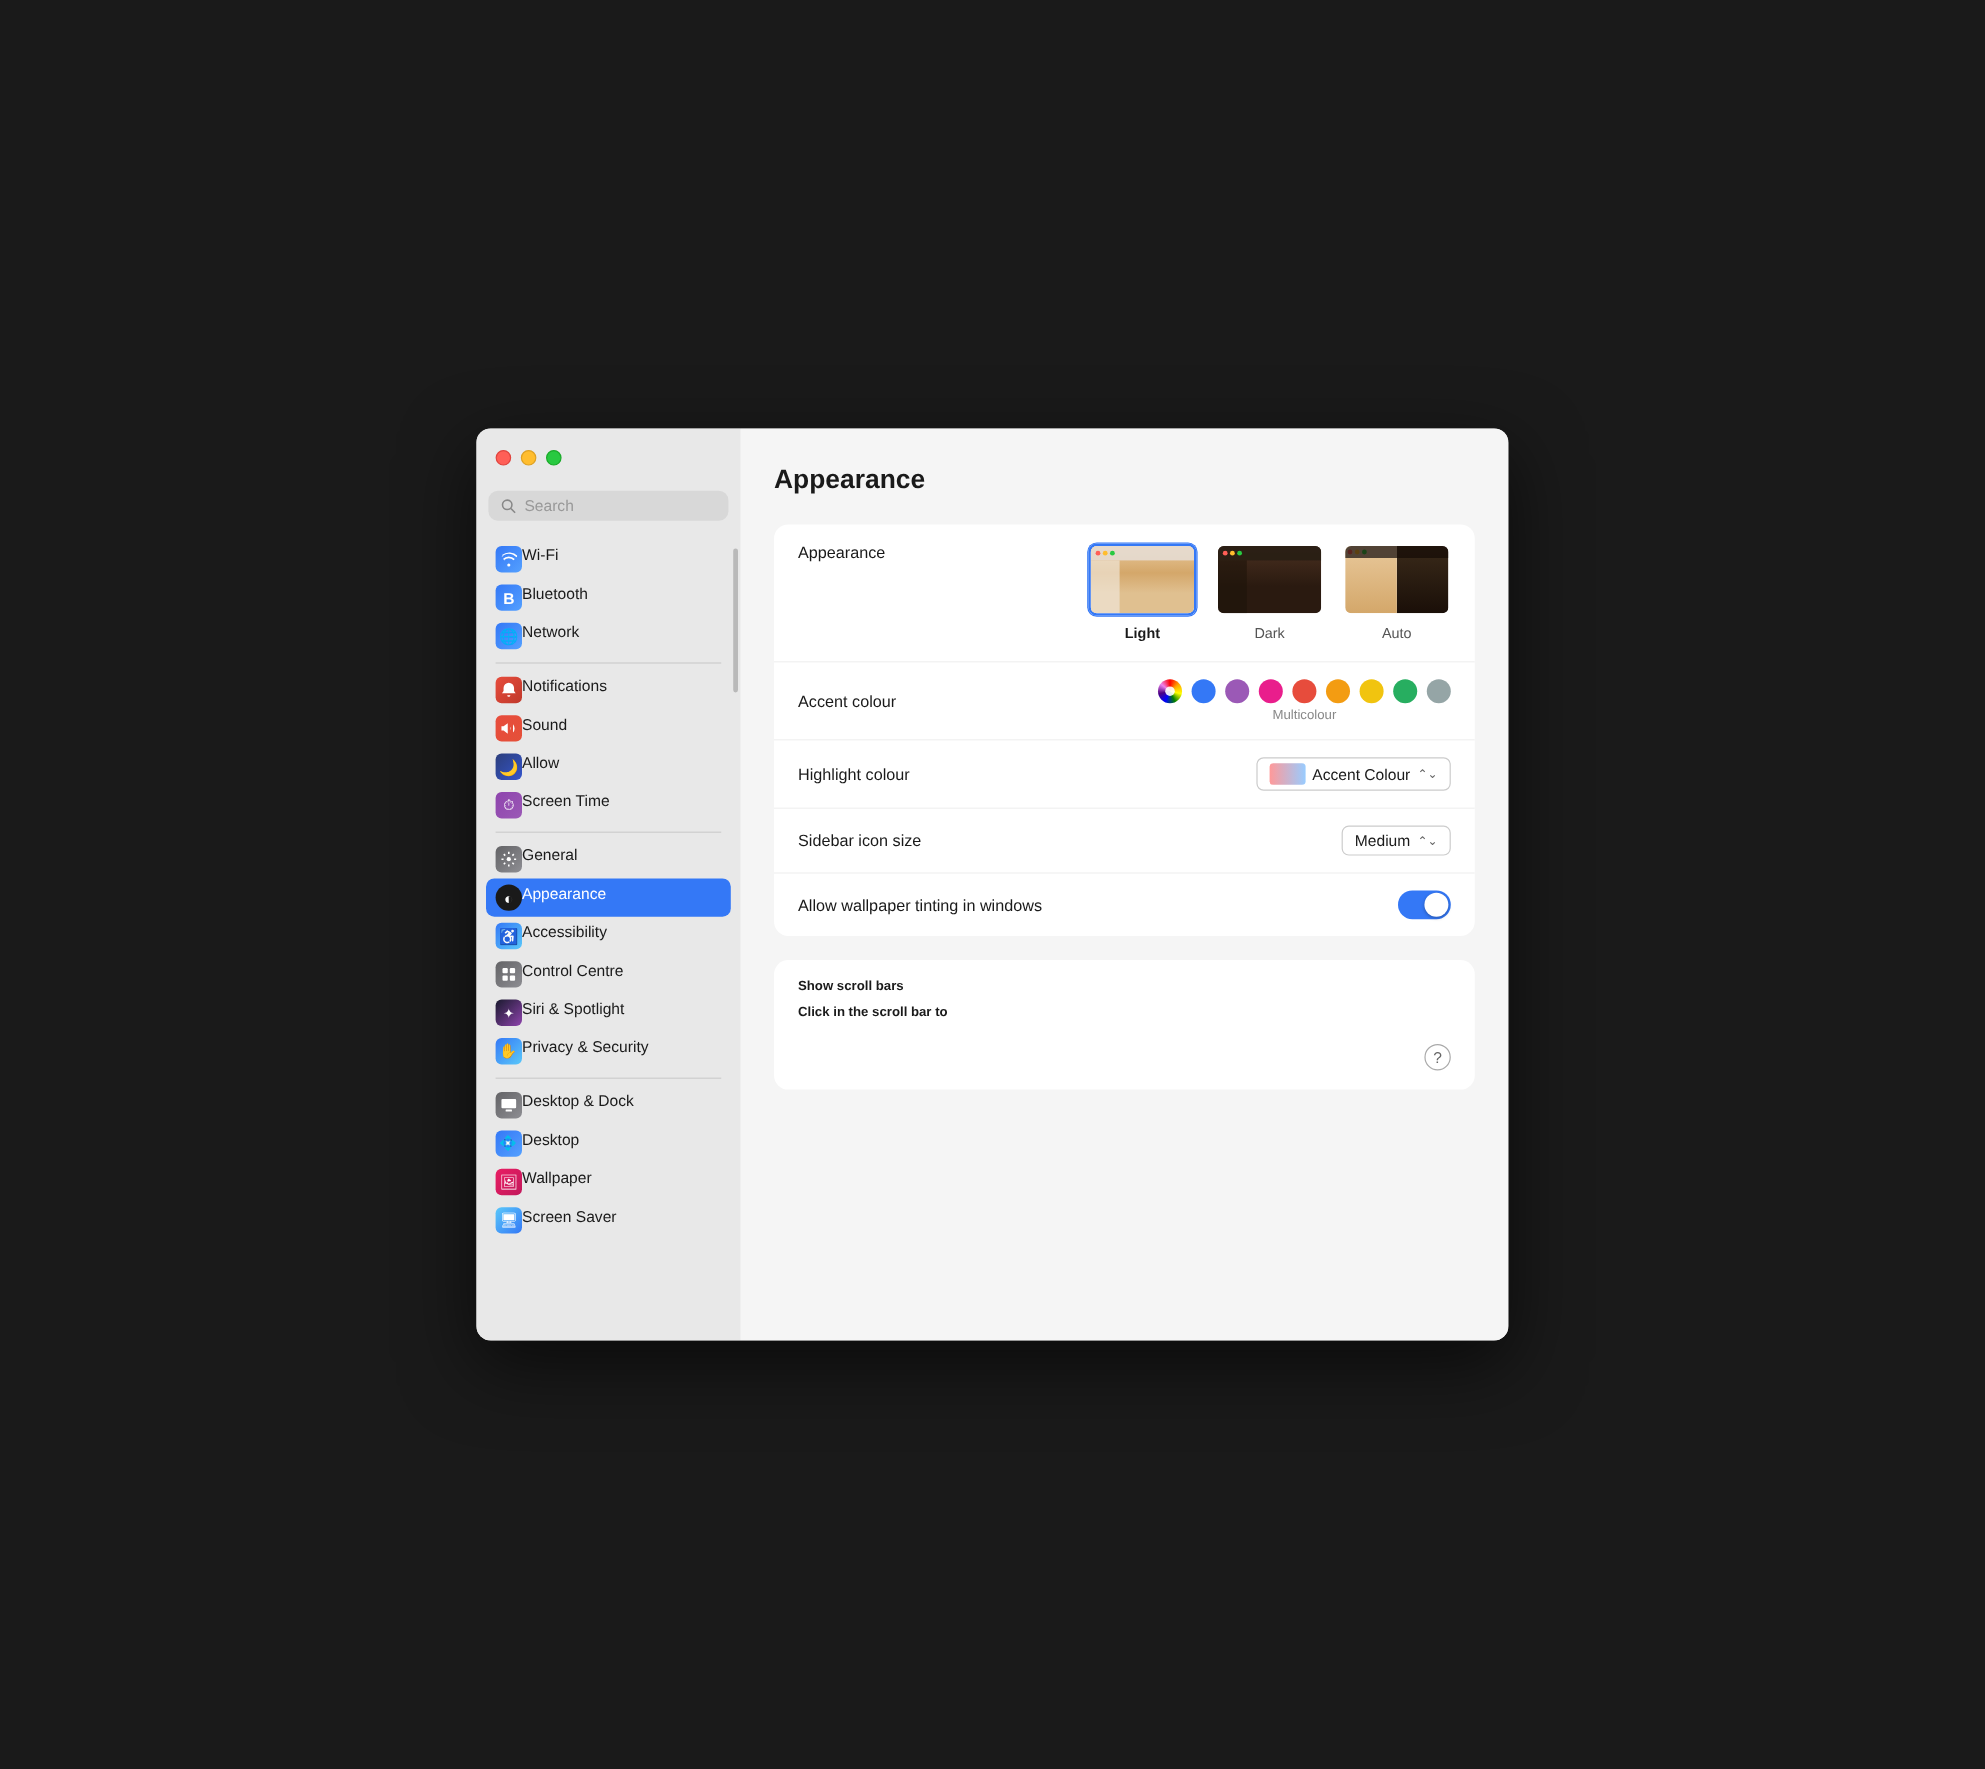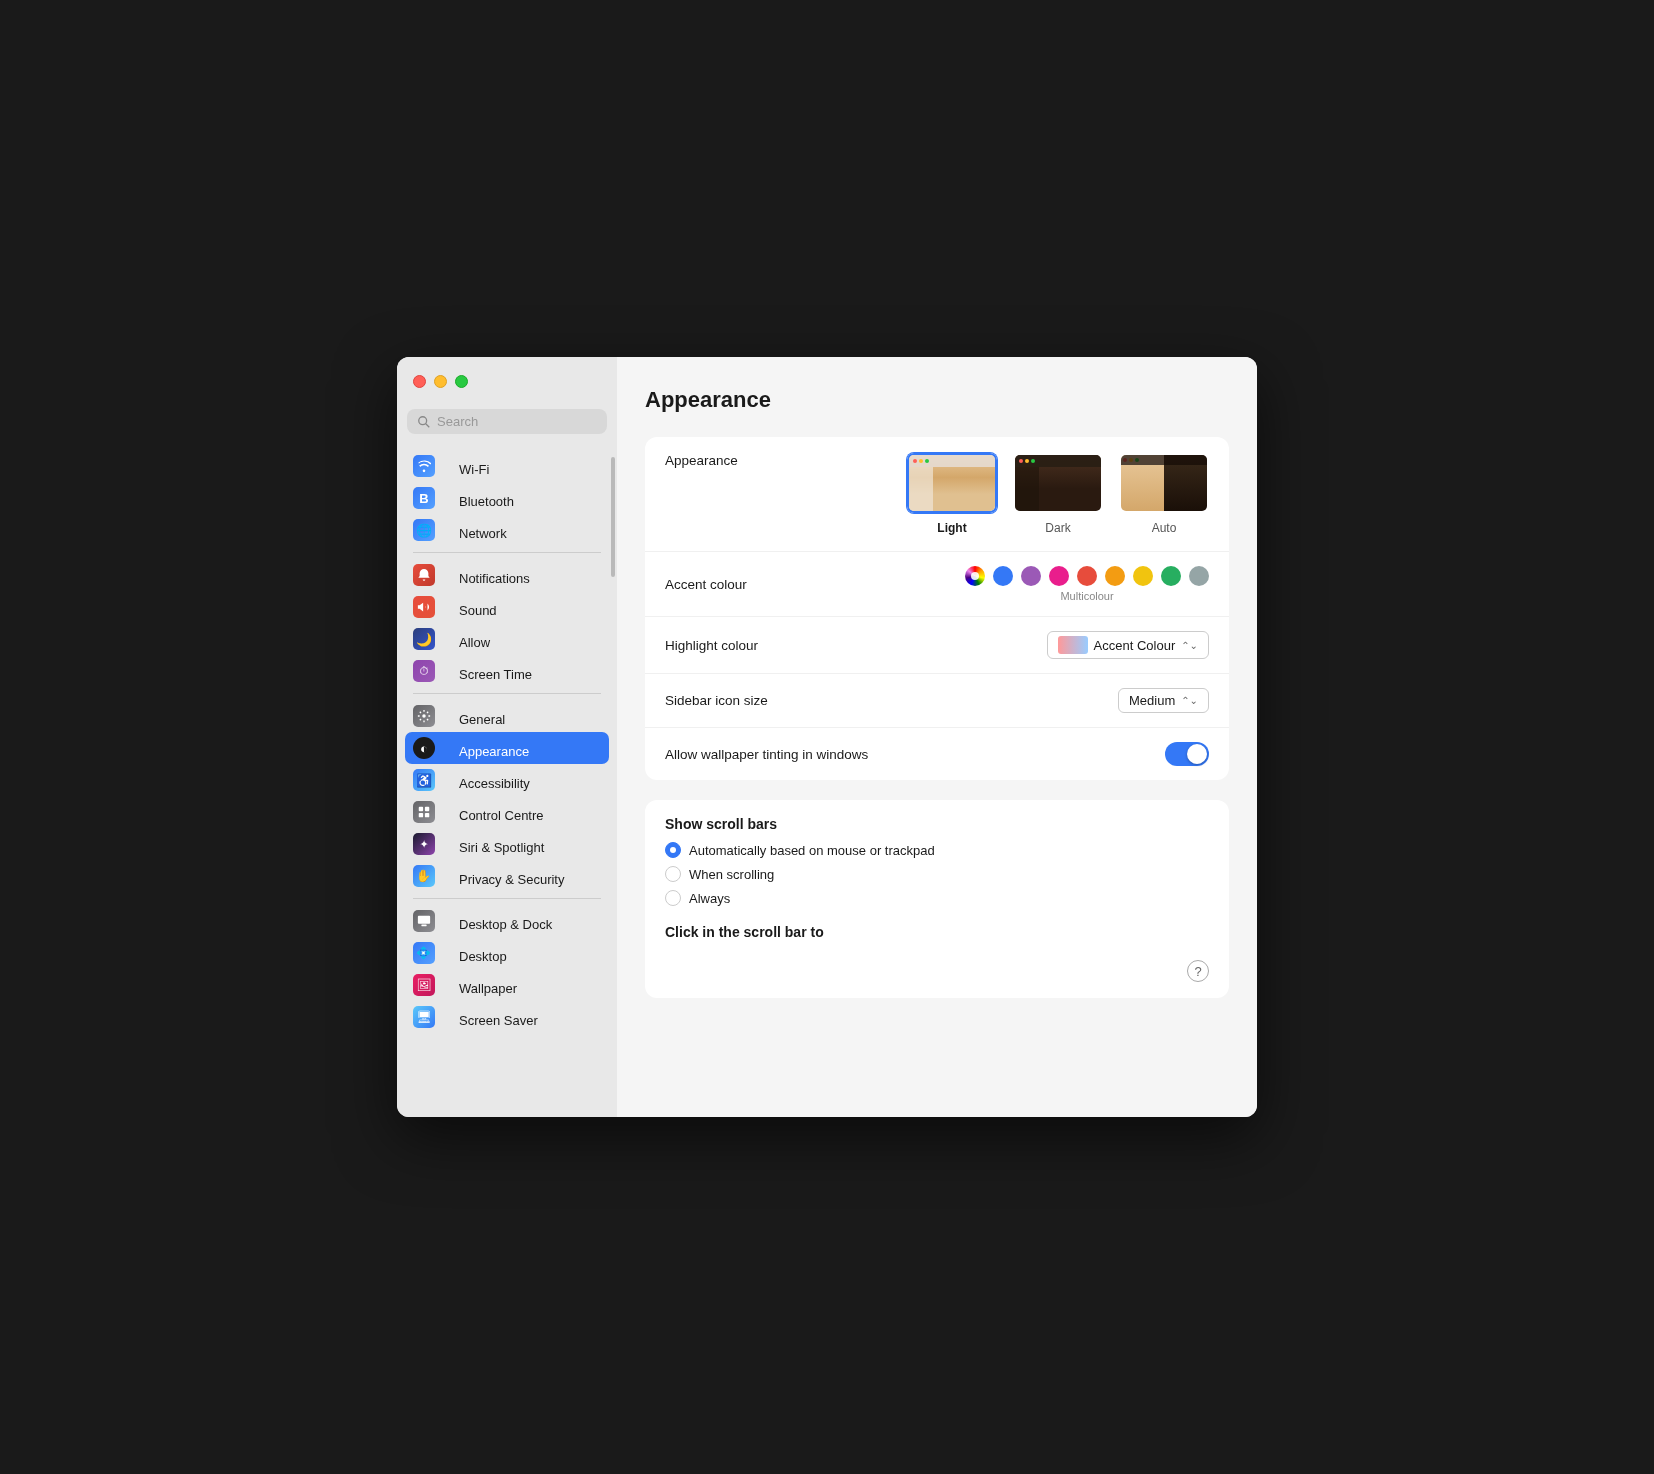--- a/index.html
+++ b/index.html
@@ -74,22 +74,22 @@
       flex: 1;
       padding: 0 8px;
     }
     .sidebar-divider {
       height: 1px;
       background: #ccc;
       margin: 6px 8px;
     }
     .sidebar-item {
       display: flex;
-      align-items: flex-end;
-      gap: 24px;
+      align-items: flex-start;
+      gap: 0;
       padding: 5px 8px;
       border-radius: 7px;
       cursor: pointer;
       font-size: 13px;
       color: #1a1a1a;
     }
     .sidebar-item.active {
       background: #3478f6;
       color: white;
     }
@@ -358,21 +358,21 @@
       border-radius: 3px;
       background: linear-gradient(to right, #ff9999, #99ccff);
     }
     
     .scroll-section {
       background: white;
       border-radius: 12px;
       padding: 16px 20px;
     }
     .scroll-section-title {
-      font-size: 14px;
+      font-size: 11px;
       font-weight: 600;
       color: #1a1a1a;
       margin-bottom: 10px;
     }
     .radio-group {
       display: flex;
       flex-direction: column;
       gap: 8px;
       margin-bottom: 18px;
     }
@@ -702,34 +702,20 @@
         <div class="row-control">
           <div class="toggle">
             <div class="toggle-knob"></div>
           </div>
         </div>
       </div>
     </div>
 
     <div class="scroll-section">
       <div class="scroll-section-title">Show scroll bars</div>
-      <div class="radio-group">
-        <div class="radio-option">
-          <div class="radio-circle selected"></div>
-          <span class="radio-label">Automatically based on mouse or trackpad</span>
-        </div>
-        <div class="radio-option">
-          <div class="radio-circle"></div>
-          <span class="radio-label">When scrolling</span>
-        </div>
-        <div class="radio-option">
-          <div class="radio-circle"></div>
-          <span class="radio-label">Always</span>
-        </div>
-      </div>
 
       <div class="scroll-section-title">Click in the scroll bar to</div>
 
       <div style="display:flex; justify-content:flex-end;">
         <div class="help-btn">
           <span>?</span>
         </div>
       </div>
     </div>
   </div>

